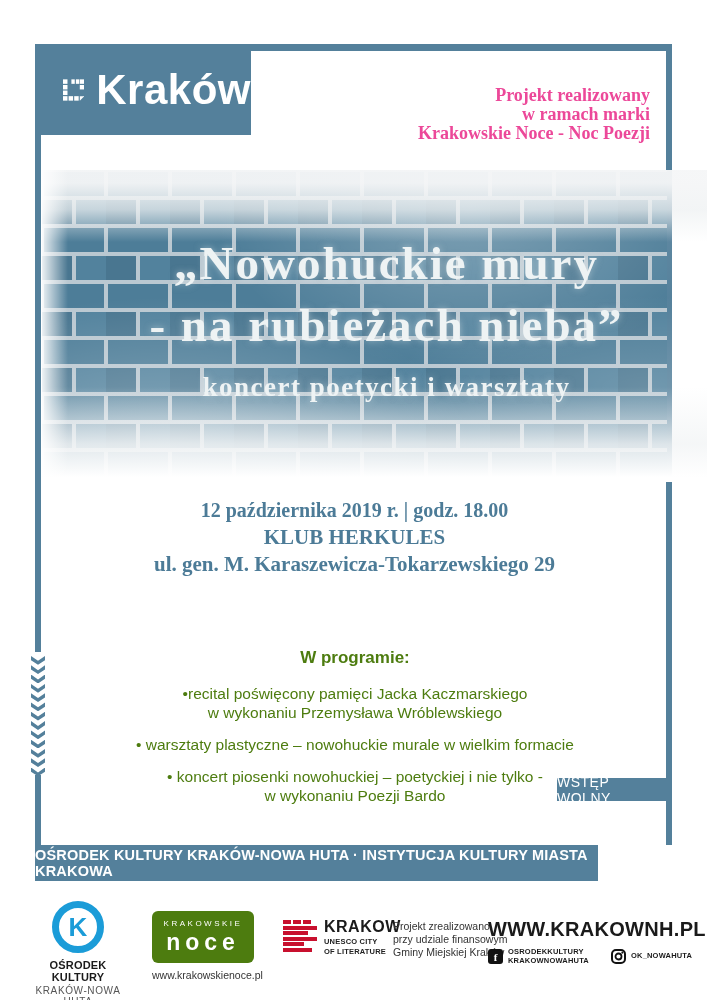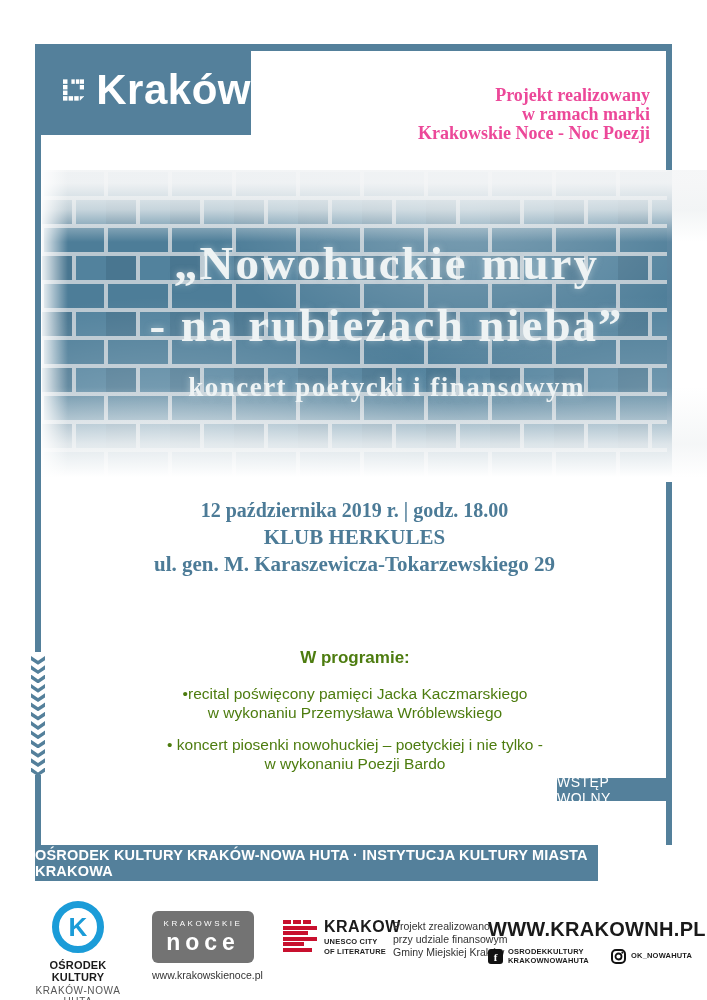--- a/index.html
+++ b/index.html
@@ -57,21 +57,21 @@
       letter-spacing:0.2px;}
   
   .footer{position:absolute;left:0;top:893px;width:707px;height:107px;color:#1a1a1a;}
   .ok-logo{position:absolute;left:28px;top:8px;width:100px;text-align:center;}
   .ok-ring{width:38px;height:38px;border:7px solid #1b9cd8;border-radius:50%;margin:0 auto 6px;
       display:flex;align-items:center;justify-content:center;}
   .ok-ring span{color:#1b9cd8;font-weight:bold;font-size:26px;}
   .ok-line1{font-weight:bold;font-size:11px;letter-spacing:0.2px;}
   .ok-line2{font-size:10px;color:#555;letter-spacing:0.6px;margin-top:2px;}
   .noce{position:absolute;left:152px;top:18px;width:102px;text-align:center;}
-  .noce-box{background:#737373;border-radius:6px;width:102px;height:52px;box-sizing:border-box;
+  .noce-box{background:#4d7c0f;border-radius:6px;width:102px;height:52px;box-sizing:border-box;
       display:flex;flex-direction:column;align-items:center;justify-content:center;color:#fff;}
   .noce-top{font-size:8px;letter-spacing:2.5px;}
   .noce-main{font-size:23px;font-weight:bold;letter-spacing:5px;margin-top:1px;}
   .noce-url{font-size:10.5px;color:#333;margin-top:6px;}
   .unesco{position:absolute;left:283px;top:25px;display:flex;align-items:flex-start;}
   .u-bars{display:flex;flex-direction:column;gap:1.5px;margin-top:2px;}
   .u-bars .dash-row{display:flex;gap:2px;}
   .u-bars .dash{width:8px;height:4px;background:#c8102e;}
   .u-bars .bar{height:4px;background:#c8102e;}
   .u-text{margin-left:7px;}
@@ -150,35 +150,38 @@
       <rect width="625" height="312" fill="url(#brickp)"></rect>
     </svg>
     <div class="blotch"></div>
     <div class="fade-top"></div>
     <div class="fade-bottom"></div>
     <div class="fade-left"></div>
     <div class="fade-right"></div>
     <div class="wall-text">
       <div class="wall-title">„Nowohuckie mury</div>
       <div class="wall-title">- na rubieżach nieba”</div>
-      <div class="wall-sub">koncert poetycki i finansowym</div>
+      <div class="wall-sub">koncert poetycki i warsztaty</div>
     </div>
   </div>
 
   <div class="event">
     <div class="date">12 października 2019 r. | godz. 18.00</div>
     <div>KLUB HERKULES</div>
     <div>ul. gen. M. Karaszewicza-Tokarzewskiego 29</div>
   </div>
 
   <div class="program">
     <div class="program-heading">W programie:</div>
     <div class="program-item">
       <div>•recital poświęcony pamięci Jacka Kaczmarskiego</div>
       <div>w wykonaniu Przemysława Wróblewskiego</div>
+    </div>
+    <div class="program-item">
+      <div>• warsztaty plastyczne – nowohuckie murale w wielkim formacie</div>
     </div>
     <div class="program-item">
       <div>• koncert piosenki nowohuckiej – poetyckiej i nie tylko -</div>
       <div>w wykonaniu Poezji Bardo</div>
     </div>
   </div>
 
   <div class="badge">WSTĘP WOLNY</div>
 
   <div class="bottom-bar">OŚRODEK KULTURY KRAKÓW-NOWA HUTA · INSTYTUCJA KULTURY MIASTA KRAKOWA</div>

